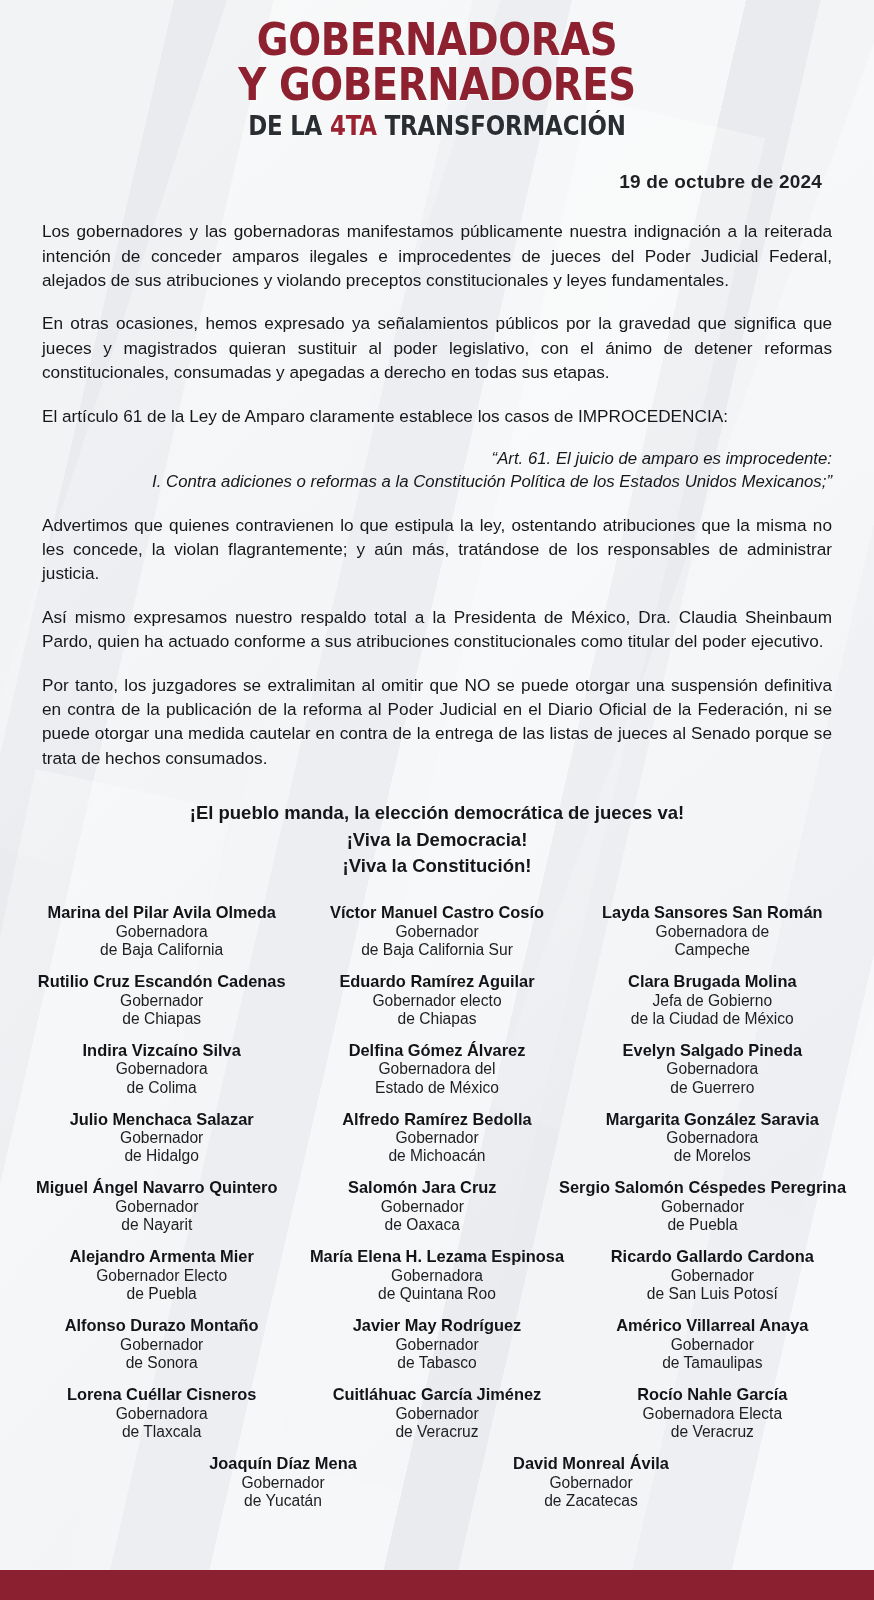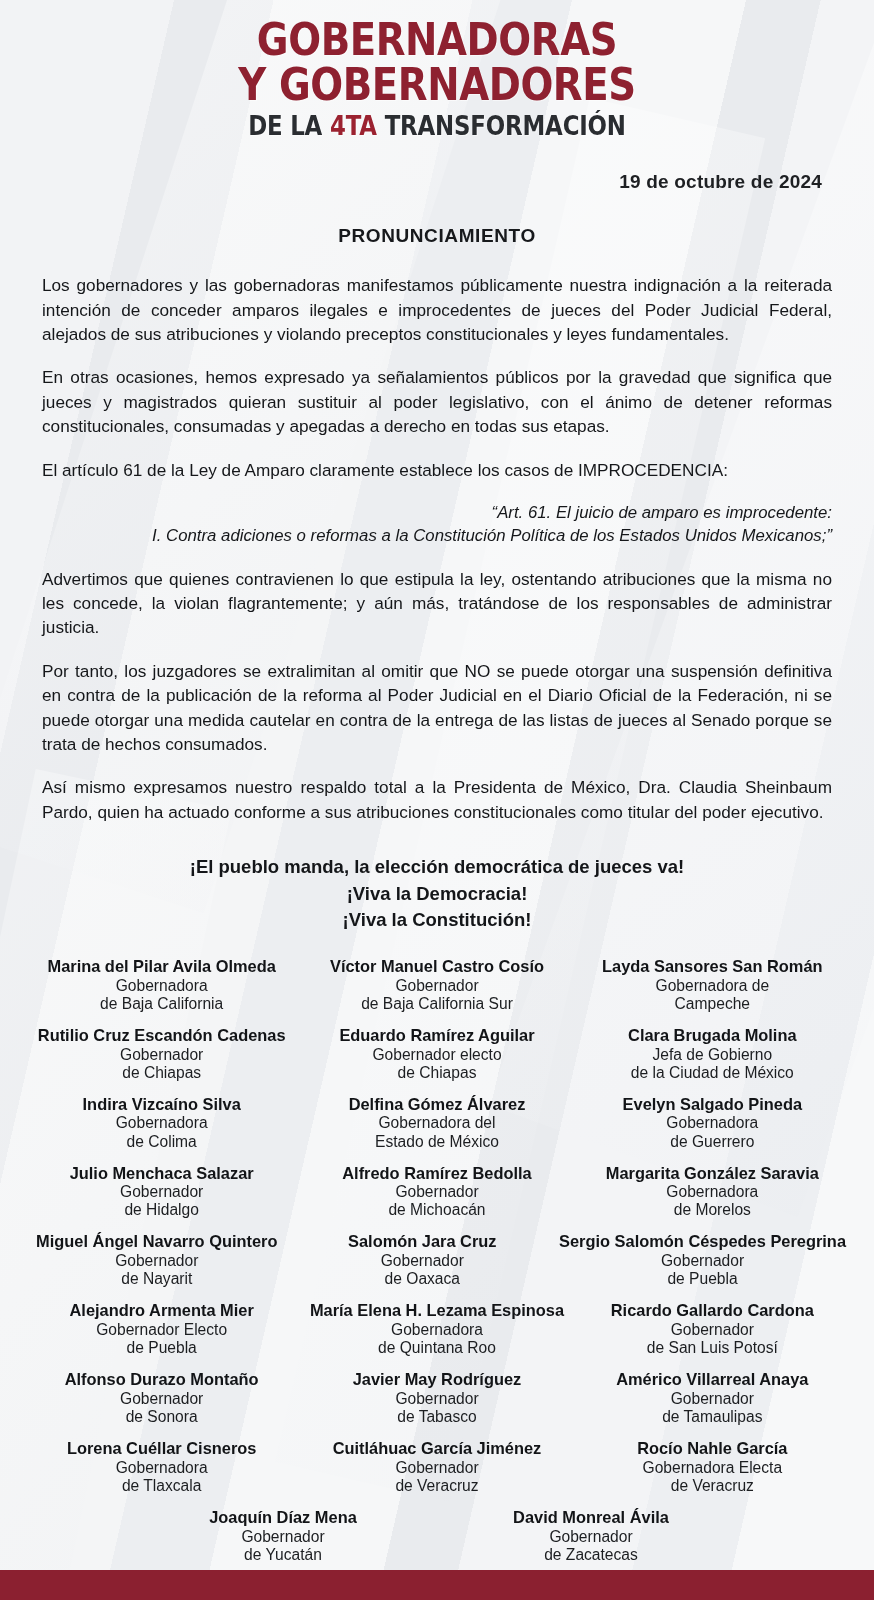--- a/index.html
+++ b/index.html
@@ -216,35 +216,34 @@
 <div class="page">
 
   <div class="header">
     <div class="h-line1">GOBERNADORAS</div>
     <div class="h-line2">Y GOBERNADORES</div>
     <div class="h-line3"><span>DE LA </span><span class="h-accent">4TA</span><span> TRANSFORMACIÓN</span></div>
   </div>
 
   <div class="date">19 de octubre de 2024</div>
 
-  <div class="doc-title">PRONUNCIAMIENTO</div>
 
   <div class="body-wrap">
     <p class="para">Los gobernadores y las gobernadoras manifestamos públicamente nuestra indignación a la reiterada intención de conceder amparos ilegales e improcedentes de jueces del Poder Judicial Federal, alejados de sus atribuciones y violando preceptos constitucionales y leyes fundamentales.</p>
     <p class="para">En otras ocasiones, hemos expresado ya señalamientos públicos por la gravedad que significa que jueces y magistrados quieran sustituir al poder legislativo, con el ánimo de detener reformas constitucionales, consumadas y apegadas a derecho en todas sus etapas.</p>
     <p class="para nojust">El artículo 61 de la Ley de Amparo claramente establece los casos de IMPROCEDENCIA:</p>
 
     <p class="quote">
       <span>“Art. 61. El juicio de amparo es improcedente:</span><br>
       <span>I. Contra adiciones o reformas a la Constitución Política de los Estados Unidos Mexicanos;”</span>
     </p>
 
     <p class="para">Advertimos que quienes contravienen lo que estipula la ley, ostentando atribuciones que la misma no les concede, la violan flagrantemente; y aún más, tratándose de los responsables de administrar justicia.</p>
+    <p class="para">Así mismo expresamos nuestro respaldo total a la Presidenta de México, Dra. Claudia Sheinbaum Pardo, quien ha actuado conforme a sus atribuciones constitucionales como titular del poder ejecutivo.</p>
     <p class="para">Por tanto, los juzgadores se extralimitan al omitir que NO se puede otorgar una suspensión definitiva en contra de la publicación de la reforma al Poder Judicial en el Diario Oficial de la Federación, ni se puede otorgar una medida cautelar en contra de la entrega de las listas de jueces al Senado porque se trata de hechos consumados.</p>
-    <p class="para">Así mismo expresamos nuestro respaldo total a la Presidenta de México, Dra. Claudia Sheinbaum Pardo, quien ha actuado conforme a sus atribuciones constitucionales como titular del poder ejecutivo.</p>
   </div>
 
   <div class="slogan">
     <div>¡El pueblo manda, la elección democrática de jueces va!</div>
     <div>¡Viva la Democracia!</div>
     <div>¡Viva la Constitución!</div>
   </div>
 
   <div class="signers">
 

